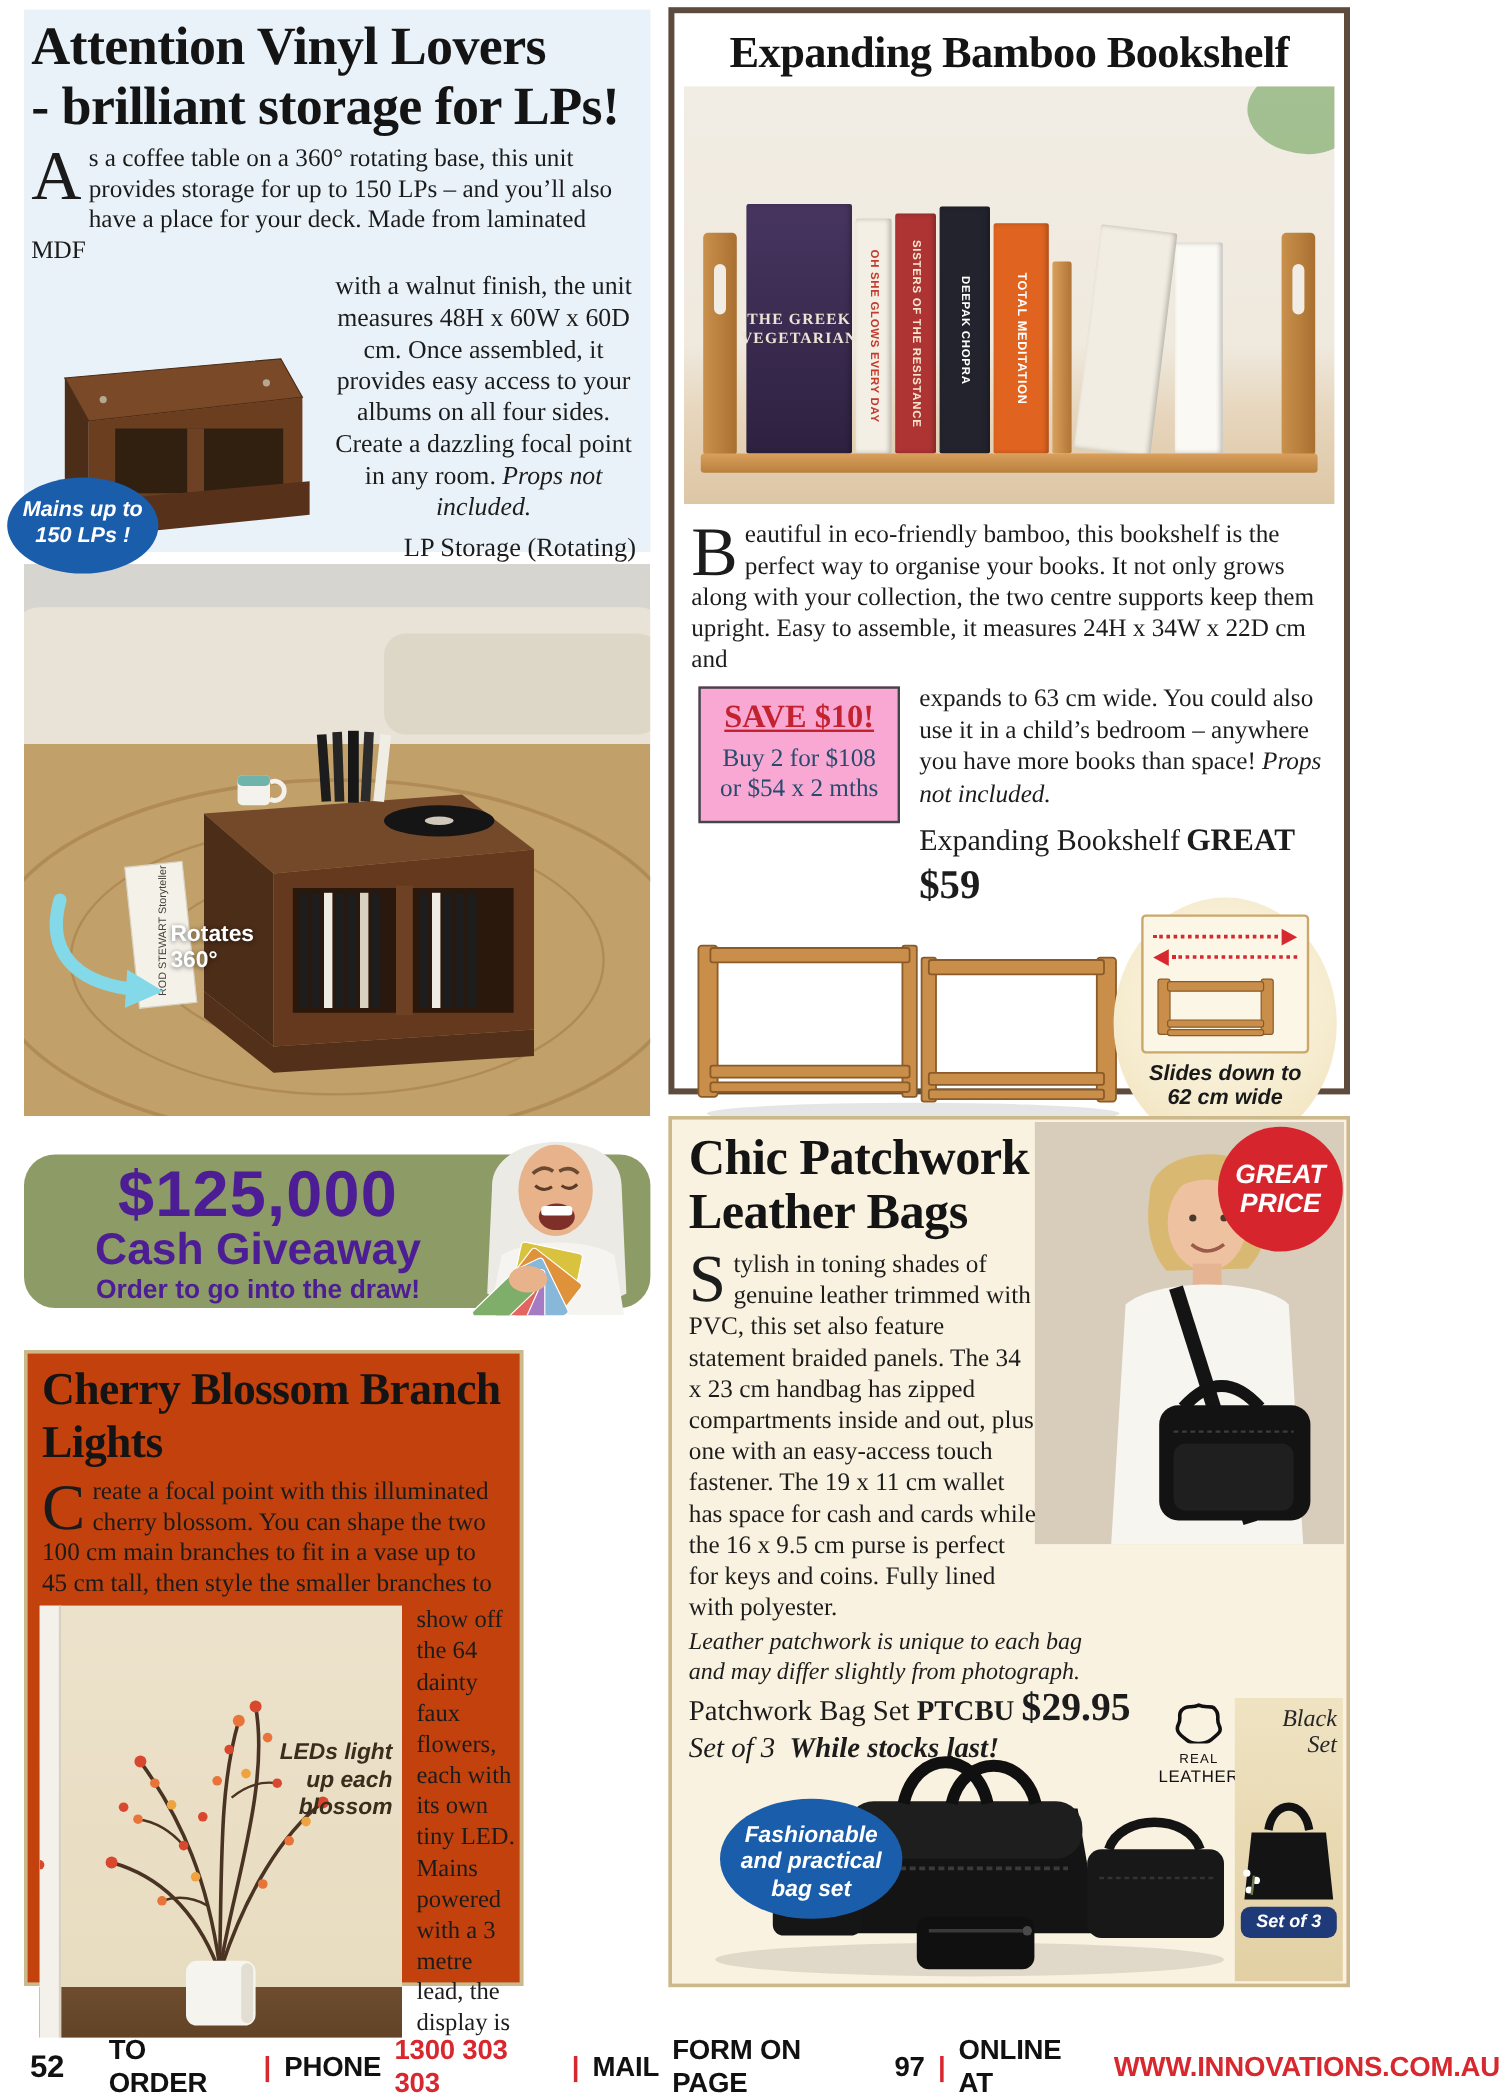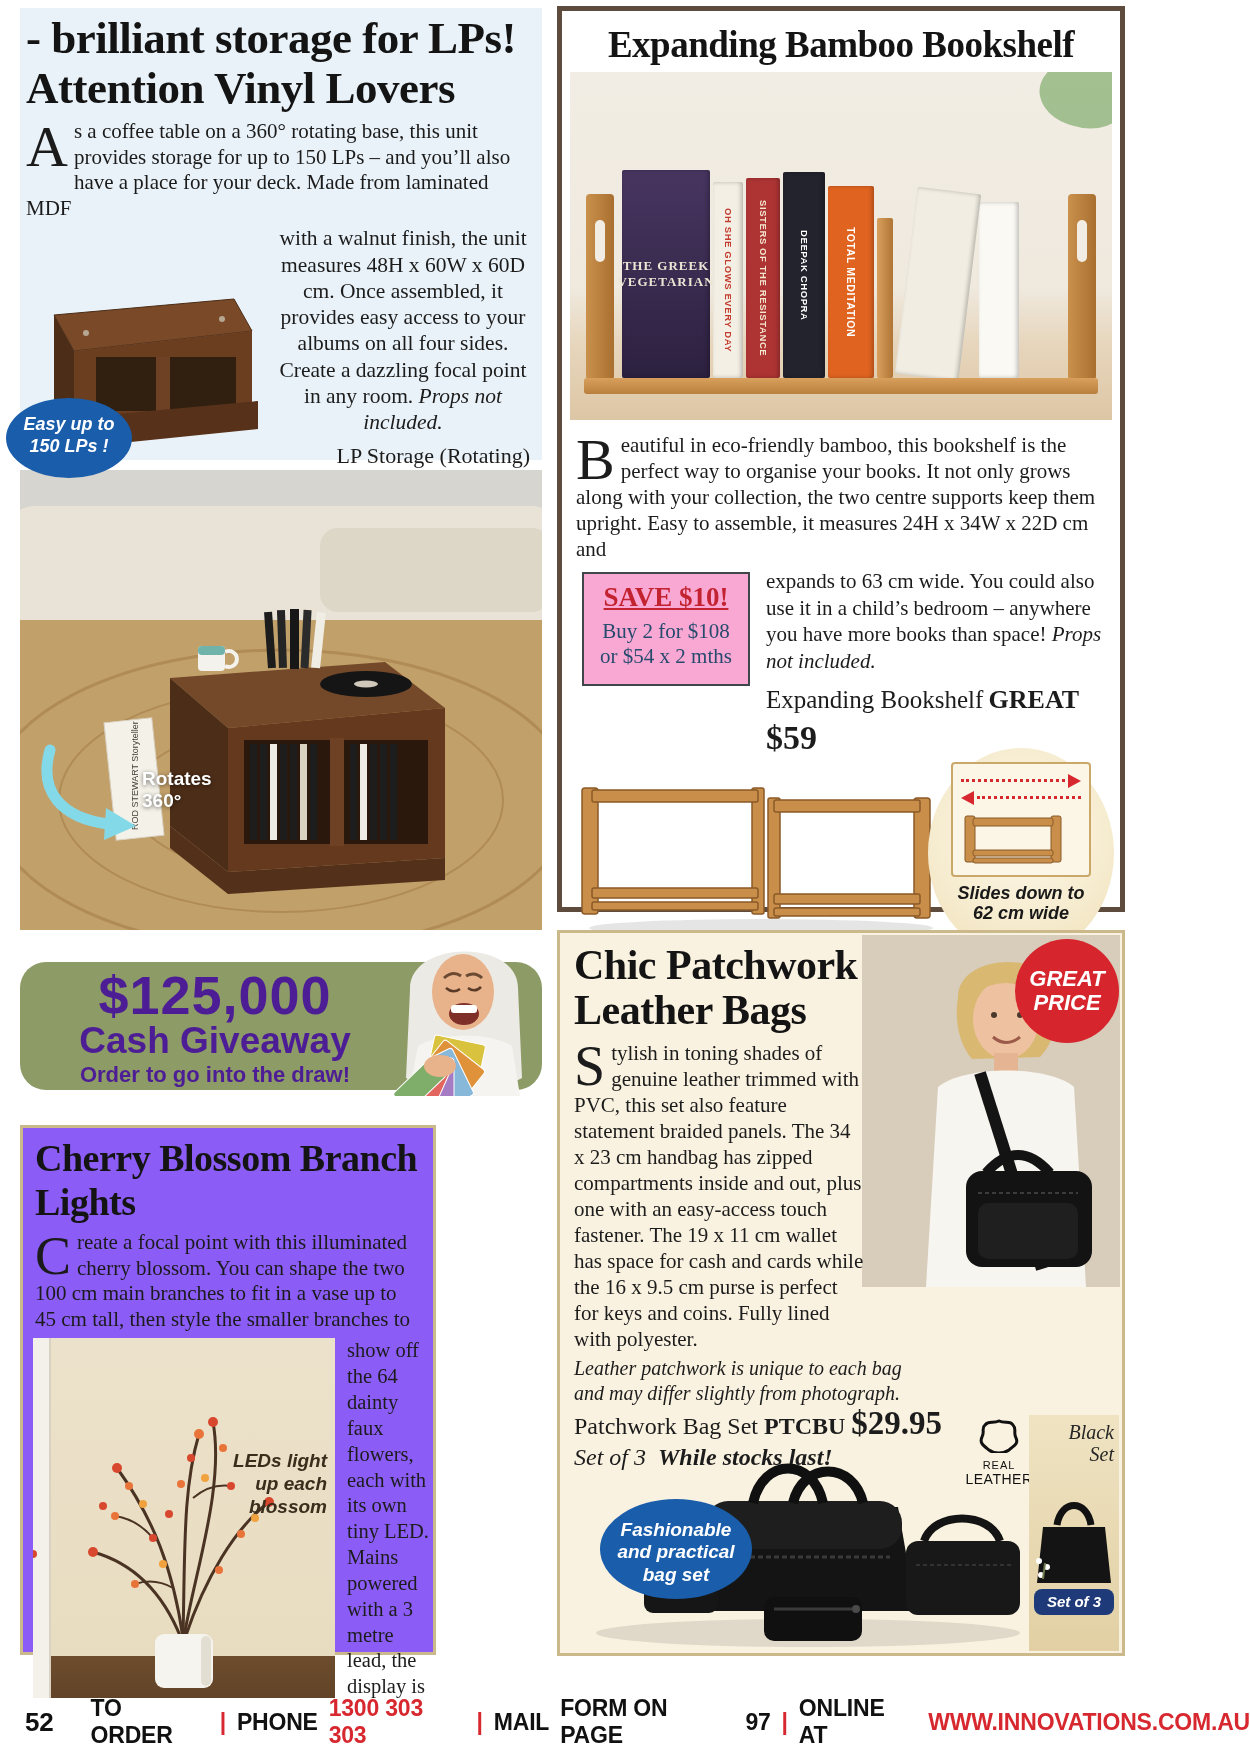--- a/index.html
+++ b/index.html
@@ -78,21 +78,21 @@
   
   .giveaway{left:20px;top:962px;width:522px;height:128px;background:#8d9b66;border-radius:26px;}
   .ga-text{position:absolute;left:0;top:6px;width:390px;text-align:center;color:#4c1d95;
            font-family:"Liberation Sans",sans-serif;font-weight:bold;}
   .ga-amount{font-size:54px;letter-spacing:1px;line-height:1.0;}
   .ga-title{font-size:37px;line-height:1.05;}
   .ga-sub{font-size:22px;line-height:1.25;}
   .ga-woman{position:absolute;right:-6px;top:-34px;width:170px;height:168px;}
 
   
-  .cb-panel{left:20px;top:1125px;width:416px;height:530px;border:3px solid #cbb98c;background:#8b5cf6;box-sizing:border-box;}
+  .cb-panel{left:20px;top:1125px;width:416px;height:530px;border:3px solid #cbb98c;background:#c2410c;box-sizing:border-box;}
   .cb-title{font-weight:bold;font-size:38px;margin:8px 0 0 12px;color:#141414;letter-spacing:-0.5px;}
   .cb-body{margin:6px 12px 0 12px;}
   .cb-cols{display:flex;margin-top:6px;}
   .cb-photo{position:relative;flex:none;width:302px;height:378px;margin-left:10px;overflow:hidden;
             background:linear-gradient(180deg,#ece2cb 0%,#e8dcc0 84%,#6e4d2e 84%,#5d3f24 100%);}
   .cb-photo .frame{position:absolute;left:0;top:0;width:16px;height:100%;background:#f4f1ea;border-right:2px solid #d9d2c2;}
   .cb-cap{position:absolute;right:8px;top:112px;text-align:right;font-family:"Liberation Sans",sans-serif;
           font-style:italic;font-weight:bold;font-size:19px;line-height:1.2;color:#3a2d1c;}
   .cb-right{flex:1;padding:0 8px 0 12px;font-size:20.5px;line-height:1.26;}
   .cb-prod{margin-top:12px;font-size:21px;line-height:1.25;}
@@ -131,22 +131,22 @@
   .footer .pgnum{font-size:26px;margin-right:26px;}
   .red{color:#d7282f;}
 </style>
 </head>
 <body>
 
 <div class="page">
 
   <section class="abs vinyl-panel">
     <div class="vinyl-title">
+      <div>Attention Vinyl Lovers</div>
       <div>- brilliant storage for LPs!</div>
-      <div>Attention Vinyl Lovers</div>
     </div>
     <p class="body-txt" style="margin:6px 0 0 0;">
       <span class="dropcap">A</span><span>s a coffee table on a 360° rotating base, this unit provides storage for up to 150 LPs – and you’ll also have a place for your deck. Made from laminated MDF</span>
     </p>
     <div class="vinyl-cols">
       <svg class="lp-product" viewBox="0 0 242 246">
         <polygon points="28,92 208,76 226,108 48,128" fill="#7a4a28" stroke="#4a2c16" stroke-width="1"></polygon>
         <polygon points="28,92 48,128 48,212 28,176" fill="#4c2d18"></polygon>
         <polygon points="48,128 226,108 226,196 48,212" fill="#6b3e20"></polygon>
         <path d="M70,134 h140 v54 h-140 z" fill="#31200f"></path>
@@ -166,21 +166,21 @@
         </div>
         <div class="vinyl-priceline">
           <span class="price-big">$149</span>
           <span class="price-terms">or $74.50 x 2 mths</span>
         </div>
       </div>
     </div>
   </section>
 
   <div class="abs oval-badge store-badge">
-    <div>Easy up to</div>
+    <div>Mains up to</div>
     <div>150 LPs !</div>
   </div>
 
   <div class="abs lifestyle">
     <svg width="522" height="460" viewBox="0 0 522 460">
       <rect width="522" height="160" fill="#d7d5d0"></rect>
       <rect x="-12" y="36" width="550" height="120" rx="26" fill="#e8e3d6"></rect>
       <rect x="300" y="58" width="230" height="84" rx="18" fill="#ddd7c8"></rect>
       <rect y="150" width="522" height="310" fill="#c2a06a"></rect>
       <ellipse cx="261" cy="330" rx="292" ry="150" fill="none" stroke="#b08b55" stroke-width="3"></ellipse>

